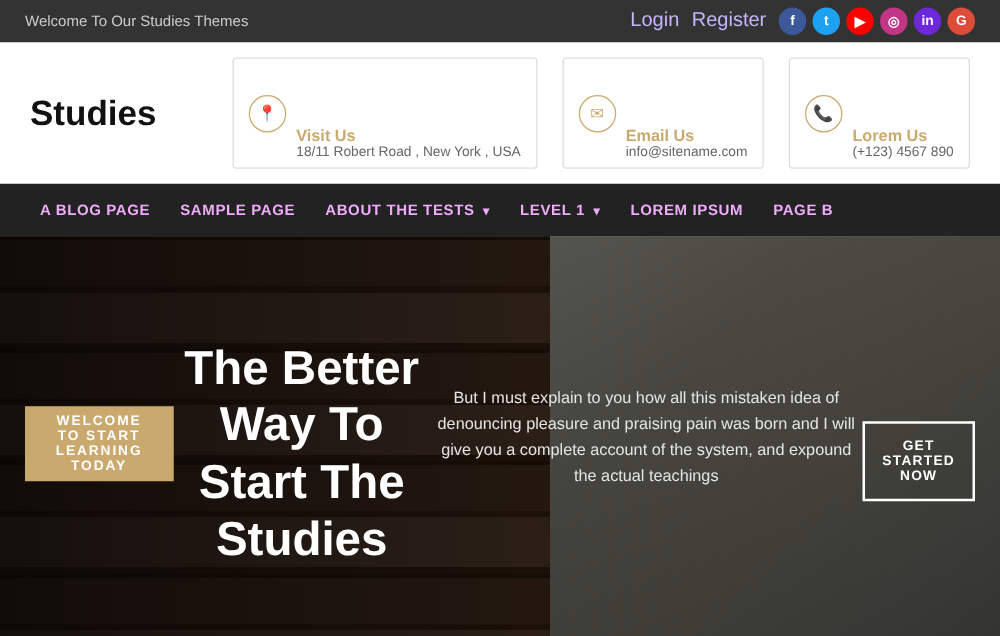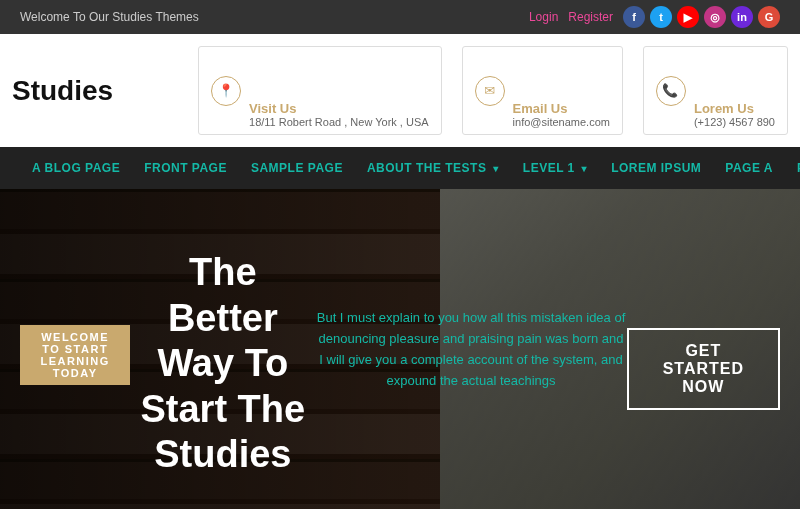--- a/index.html
+++ b/index.html
@@ -14,23 +14,23 @@
       align-items: center;
       padding: 6px 20px;
       font-size: 12px;
     }
     .top-bar-right {
       display: flex;
       align-items: center;
       gap: 10px;
     }
     .top-bar-right a {
-      color: #ec4899;
+      color: #c4b5fd;
       text-decoration: none;
-      font-size: 12px;
+      font-size: 16px;
     }
     .social-icons {
       display: flex;
       gap: 5px;
     }
     .social-icon {
       width: 22px;
       height: 22px;
       border-radius: 50%;
       display: flex;
@@ -45,21 +45,21 @@
     .yt { background: #ff0000; }
     .ig { background: #c13584; }
     .li { background: #6d28d9; }
     .gp { background: #dd4b39; }
 
     
     .header {
       background: white;
       display: flex;
       align-items: center;
-      padding: 12px 12px;
+      padding: 12px 24px;
       gap: 30px;
     }
     .logo {
       font-size: 28px;
       font-weight: bold;
       color: #111;
       min-width: 120px;
     }
     .header-contacts {
       display: flex;
@@ -106,21 +106,21 @@
     .nav-list {
       display: flex;
       list-style: none;
       align-items: center;
     }
     .nav-item {
       position: relative;
     }
     .nav-item a {
       display: block;
-      color: #14b8a6;
+      color: #f0abfc;
       text-decoration: none;
       font-size: 12px;
       font-weight: bold;
       padding: 14px 12px;
       letter-spacing: 0.5px;
       text-transform: uppercase;
       white-space: nowrap;
     }
     .nav-item .arrow {
       font-size: 10px;
@@ -193,32 +193,32 @@
       margin-bottom: 18px;
     }
     .hero-title {
       color: white;
       font-size: 38px;
       font-weight: bold;
       line-height: 1.2;
       max-width: 600px;
     }
     .hero-subtitle {
-      color: #14b8a6;
+      color: #e5e5e5;
       font-size: 13px;
       max-width: 580px;
       line-height: 1.6;
       margin-bottom: 28px;
     }
     .hero-btn {
       border: 2px solid white;
       color: white;
       background: transparent;
-      padding: 12px 34px;
-      font-size: 16px;
+      padding: 12px 14px;
+      font-size: 11px;
       font-weight: bold;
       letter-spacing: 1px;
       text-transform: uppercase;
       cursor: pointer;
       text-decoration: none;
       display: inline-block;
       margin-top: 10px;
     }
   </style>
 </head>
@@ -266,36 +266,30 @@
     </div>
   </div>
 </div>
 
 <nav class="nav">
   <ul class="nav-list">
     <li class="nav-item">
       <a href="#">A Blog Page</a>
     </li>
     <li class="nav-item">
-      <a href="#">Front Page</a>
-    </li>
-    <li class="nav-item">
       <a href="#">Sample Page</a>
     </li>
     <li class="nav-item">
       <a href="#">About The Tests <span class="arrow">▾</span></a>
     </li>
     <li class="nav-item">
       <a href="#">Level 1 <span class="arrow">▾</span></a>
     </li>
     <li class="nav-item">
       <a href="#">Lorem Ipsum</a>
-    </li>
-    <li class="nav-item">
-      <a href="#">Page A</a>
     </li>
     <li class="nav-item">
       <a href="#">Page B</a>
     </li>
   </ul>
 </nav>
 
 <div class="hero">
   <div class="hero-library">
     <div class="shelf-bg"></div>

